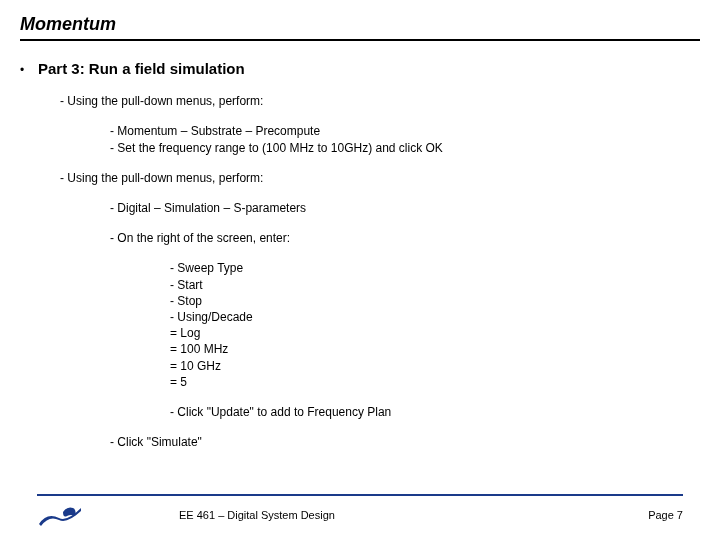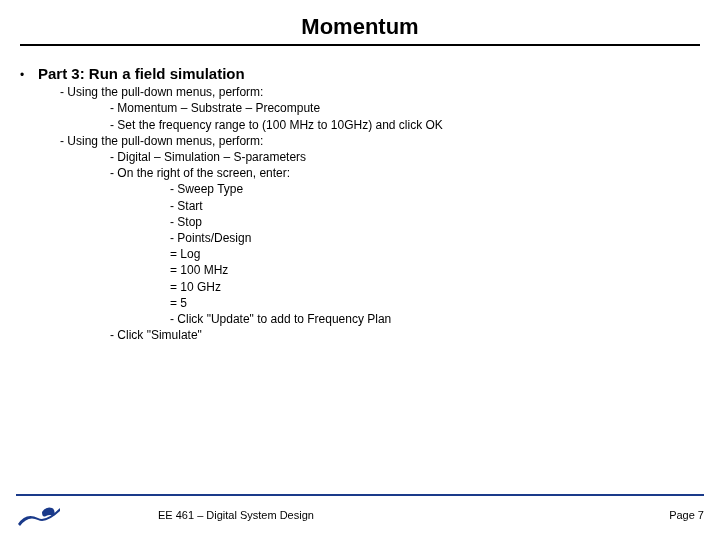--- a/index.html
+++ b/index.html
@@ -12,24 +12,25 @@
     background: #fff;
     position: relative;
   }
   .slide {
     width: 720px;
     height: 540px;
     padding: 8px 20px 0 20px;
     position: relative;
   }
   .title {
-    text-align: center;
+    text-align: left;
     font-weight: bold;
-    font-size: 22px;
+    font-size: 18px;
     margin: 6px 0 4px 0;
+    font-style: italic;
   }
   .rule {
     height: 2px;
     background: #000;
     margin: 0 0 18px 0;
   }
   .body-area {
     font-size: 12px;
     line-height: 1.35;
     position: relative;
@@ -40,35 +41,35 @@
   }
   .bullet-dot {
     width: 18px;
     flex: 0 0 18px;
     font-size: 12px;
   }
   .main-heading {
     font-weight: bold;
     font-size: 15px;
   }
-  .blk { }
+  .blk { margin-top: 14px; }
   .ind1 { padding-left: 40px; }
   .ind2 { padding-left: 90px; }
   .ind3 { padding-left: 150px; }
   .tbl {
     display: flex;
     padding-left: 150px;
     flex-direction: column;
   }
   .col-l { width: 130px; }
   .col-r { }
   .footer {
     position: absolute;
     left: 0; right: 0; bottom: 12px;
-    padding: 0 16px;
+    padding: 0 37px;
   }
   .foot-rule {
     height: 2px;
     background: #1a3a8a;
     margin-bottom: 6px;
   }
   .foot-row {
     display: flex;
     align-items: center;
     font-size: 11px;
@@ -107,21 +108,21 @@
 
     <div class="blk ind2">- Digital – Simulation – S-parameters</div>
 
     <div class="blk ind2">- On the right of the screen, enter:</div>
 
     <div class="blk tbl">
       <div class="col-l">
         <div>- Sweep Type</div>
         <div>- Start</div>
         <div>- Stop</div>
-        <div>- Points/Design</div>
+        <div>- Using/Decade</div>
       </div>
       <div class="col-r">
         <div>= Log</div>
         <div>= 100 MHz</div>
         <div>= 10 GHz</div>
         <div>= 5</div>
       </div>
     </div>
 
     <div class="blk ind3">- Click "Update" to add to Frequency Plan</div>

